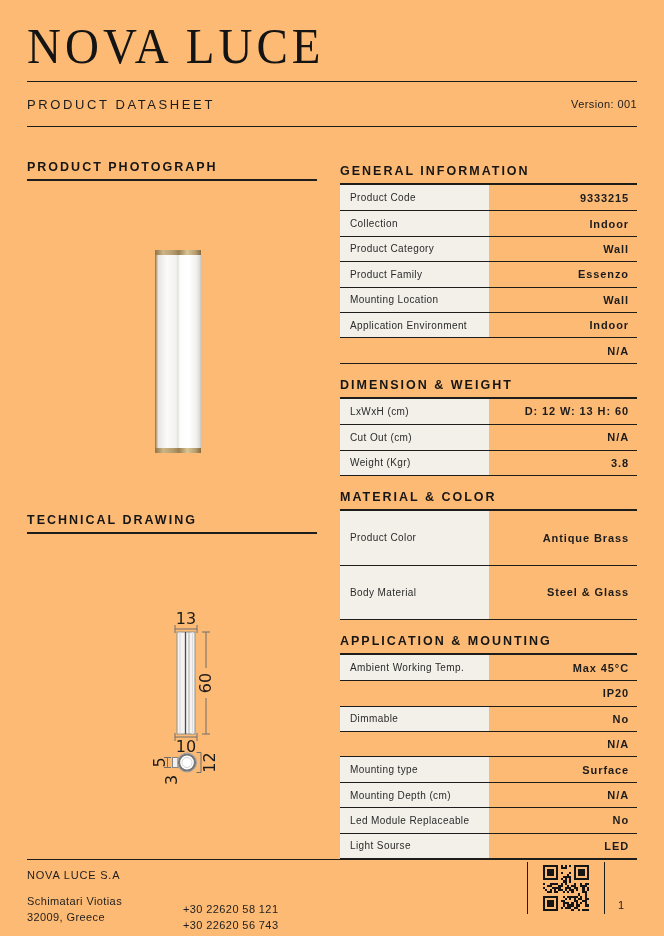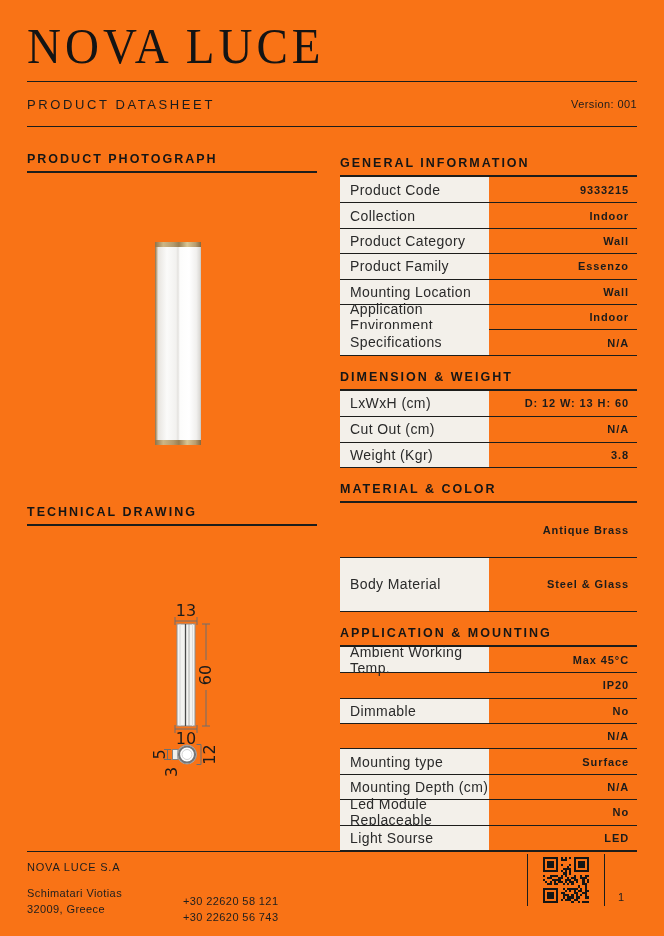--- a/index.html
+++ b/index.html
@@ -3,34 +3,34 @@
 <meta charset="utf-8">
 <style>
   :root{
     --line:#1d1d1b;
     --ink:#232323;
     --beige:#f3f0ea;
   }
   *{margin:0;padding:0;box-sizing:border-box;}
   html,body{background:#fff;}
   body{font-family:"Liberation Sans",sans-serif;color:var(--ink);}
-  .page{width:664px;height:936px;background:#f97316;display:flex;flex-direction:column;overflow:hidden;}
+  .page{width:664px;height:936px;background:#fdba74;display:flex;flex-direction:column;overflow:hidden;}
   .inner{padding:0 27px;}
 
   
   .header{padding-top:20px;}
   .logo{font-family:"Liberation Serif",serif;font-size:47px;line-height:50px;letter-spacing:4px;
         font-weight:400;color:#141414;transform:scaleY(1.06);transform-origin:left top;}
   .title-row{margin-top:11px;border-top:1.5px solid var(--line);border-bottom:1.5px solid var(--line);
         height:46px;display:flex;align-items:center;justify-content:space-between;}
   .page-title{font-size:13px;letter-spacing:2.6px;color:#1c1c1c;}
   .version{font-size:11px;letter-spacing:.4px;color:#1c1c1c;}
 
   
-  .content{display:flex;gap:23px;margin-top:25px;flex:1;}
+  .content{display:flex;gap:23px;margin-top:33px;flex:1;}
   .col-left{width:290px;flex:0 0 290px;}
   .col-right{flex:1;min-width:0;}
 
   .sec-title{font-size:12.5px;font-weight:700;letter-spacing:2px;color:#161616;
         padding-bottom:5px;border-bottom:2px solid var(--line);}
 
   
   .photo-box{height:332px;position:relative;}
   .lamp{position:absolute;left:50%;top:69px;width:46px;height:203px;transform:translateX(calc(-50% + 6px));}
   .lamp-cap{position:absolute;left:0;right:0;height:5px;
@@ -46,21 +46,21 @@
   
   .drawing{display:block;margin-top:64px;}
 
   
   .spec-section{margin-top:14px;}
   .spec-section:first-of-type{margin-top:4px;}
   .rows{border-bottom:1px solid var(--line);}
   .row{display:flex;height:25.4px;align-items:stretch;}
   .row + .row{border-top:1px solid var(--line);}
   .lbl{flex:0 0 50%;background:var(--beige);display:flex;align-items:center;
-       padding-left:10px;font-size:14px;letter-spacing:.4px;color:#2a2a2a;}
+       padding-left:10px;font-size:10px;letter-spacing:.4px;color:#2a2a2a;}
   .val{flex:1;display:flex;align-items:center;justify-content:flex-end;
        padding-right:8px;font-size:11px;font-weight:700;letter-spacing:.9px;color:#1c1c1c;}
   
   #spec-tables .spec-section:nth-of-type(3) .row{height:54px;}
   
   #spec-tables .spec-section:nth-of-type(1) .row:nth-child(7){border-top:none;}
   #spec-tables .spec-section:nth-of-type(1) .row:nth-child(7) .val{border-top:1px solid var(--line);}
 
   
   .footer{margin-top:auto;padding-bottom:12px;}
@@ -177,21 +177,20 @@
             </div>
             <div class="row">
               <div class="lbl">Mounting Location</div>
               <div class="val">Wall</div>
             </div>
             <div class="row">
               <div class="lbl">Application Environment</div>
               <div class="val">Indoor</div>
             </div>
             <div class="row">
-              <div class="lbl">Specifications</div>
               <div class="val">N/A</div>
             </div>
           </div>
         </section>
         <section class="spec-section">
           <div class="sec-title">DIMENSION &amp; WEIGHT</div>
           <div class="rows">
             <div class="row">
               <div class="lbl">LxWxH (cm)</div>
               <div class="val">D: 12 W: 13 H: 60</div>
@@ -203,20 +202,21 @@
             <div class="row">
               <div class="lbl">Weight (Kgr)</div>
               <div class="val">3.8</div>
             </div>
           </div>
         </section>
         <section class="spec-section">
           <div class="sec-title">MATERIAL &amp; COLOR</div>
           <div class="rows">
             <div class="row">
+              <div class="lbl">Product Color</div>
               <div class="val">Antique Brass</div>
             </div>
             <div class="row">
               <div class="lbl">Body Material</div>
               <div class="val">Steel &amp; Glass</div>
             </div>
           </div>
         </section>
         <section class="spec-section">
           <div class="sec-title">APPLICATION &amp; MOUNTING</div>

